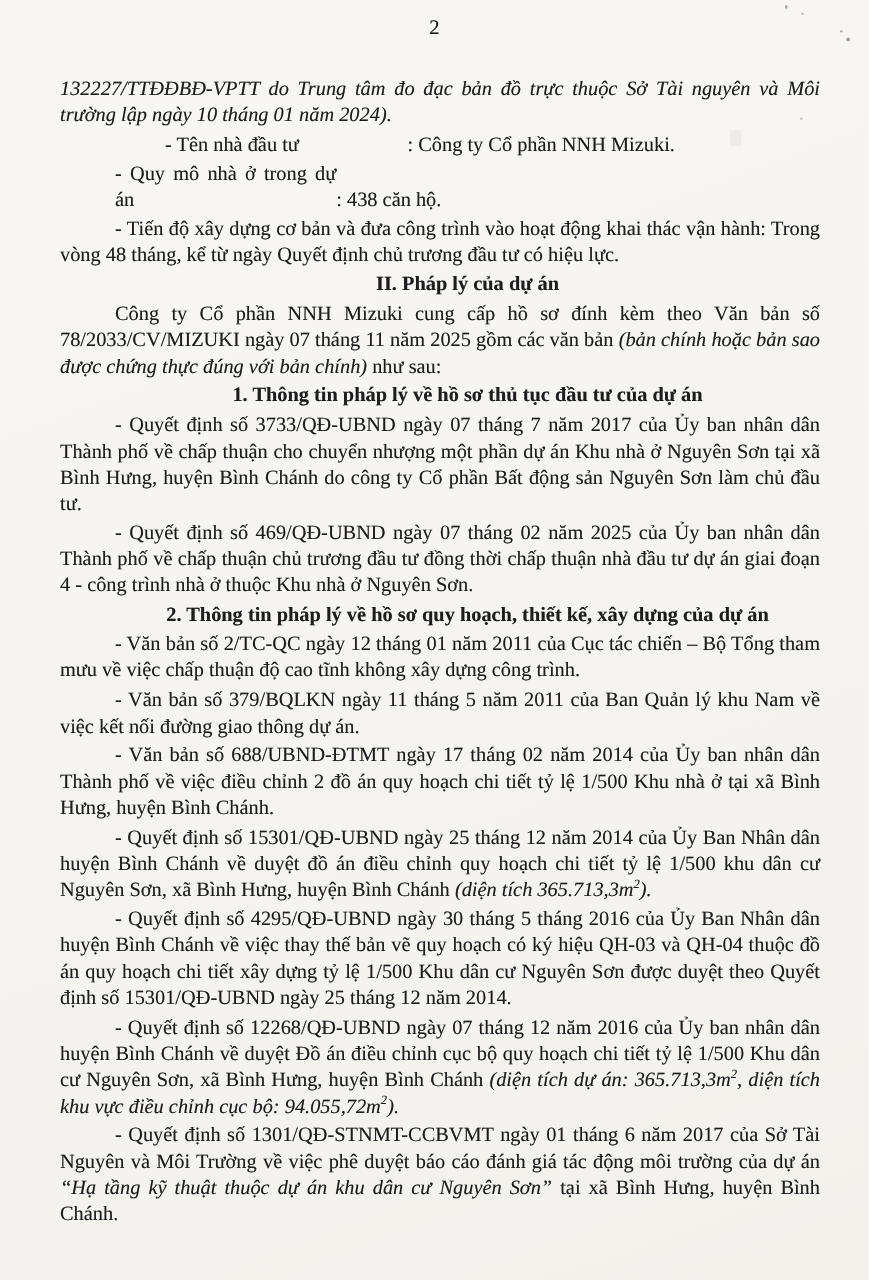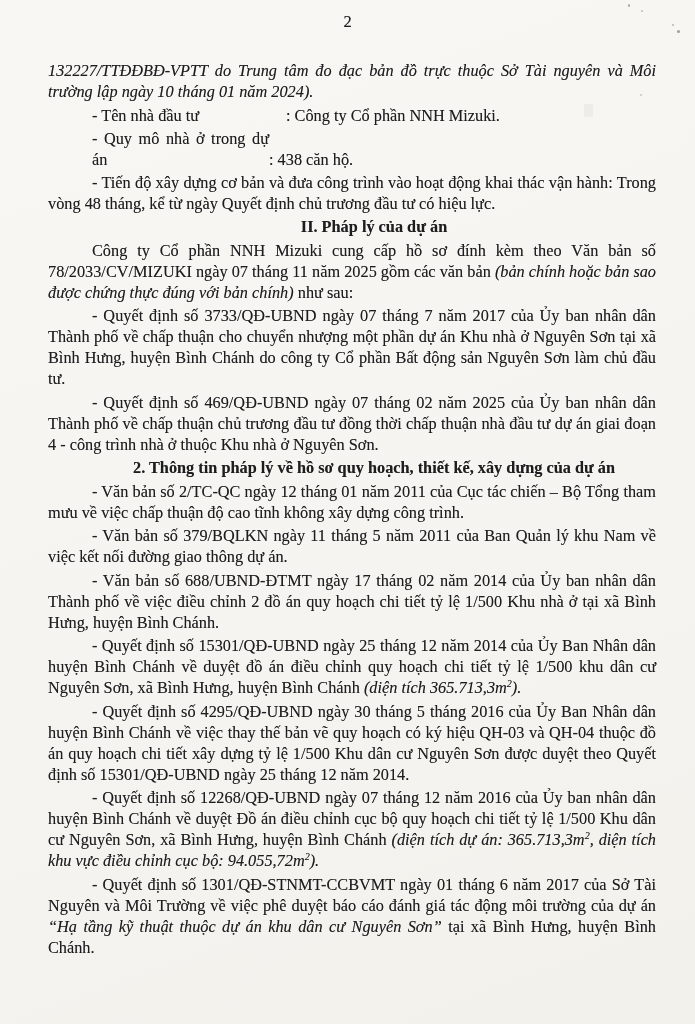--- a/index.html
+++ b/index.html
@@ -20,21 +20,21 @@
     position:absolute;left:48px;top:60px;width:608px;
     font-size:16.3px;line-height:21px;
     text-align:justify;
     text-shadow:0 0 .5px rgba(30,30,30,.45);
   }
   .doc p{margin:0 0 2.5px;}
   .para.indent{text-indent:44px;}
   .heading{font-weight:bold;text-indent:44px;margin:4px 0 2.5px;text-align:center;}
   .kv{padding-left:44px;margin:1.5px 0 2px;}
   .kv-label{display:inline-block;}
-  .kv-0 .kv-label{width:194px;}
+  .kv-0 .kv-label{width:194px;margin-left:40px;}
   .kv-1 .kv-label{width:177px;}
   .i{font-style:italic;}
   .b{font-weight:bold;}
   .n{font-style:normal;}
   sup{font-size:.62em;line-height:0;}
   sup.i{font-style:italic;}
   .speck{position:absolute;background:#555;border-radius:50%;}
   .smudge{position:absolute;background:#9a9a96;border-radius:2px;}
 </style>
 </head>
@@ -42,20 +42,21 @@
 
 <div class="page">
   <div class="page-number">2</div>
   <div class="doc">
       <p class="para"><span class="i">132227/TTĐĐBĐ-VPTT do Trung tâm đo đạc bản đồ trực thuộc Sở Tài nguyên và Môi trường lập ngày 10 tháng 01 năm 2024).</span></p>
       <div class="kv kv-0"><span class="kv-label">- Tên nhà đầu tư</span><span class="kv-value">: Công ty Cổ phần NNH Mizuki.</span></div>
       <div class="kv kv-1"><span class="kv-label">- Quy mô nhà ở trong dự án</span><span class="kv-value">: 438 căn hộ.</span></div>
       <p class="para indent"><span class="n">- Tiến độ xây dựng cơ bản và đưa công trình vào hoạt động khai thác vận hành: Trong vòng 48 tháng, kể từ ngày Quyết định chủ trương đầu tư có hiệu lực.</span></p>
       <p class="heading"><span class="b">II. Pháp lý của dự án</span></p>
       <p class="para indent"><span class="n">Công ty Cổ phần NNH Mizuki cung cấp hồ sơ đính kèm theo Văn bản số 78/2033/CV/MIZUKI ngày 07 tháng 11 năm 2025 gồm các văn bản </span><span class="i">(bản chính hoặc bản sao được chứng thực đúng với bản chính)</span><span class="n"> như sau:</span></p>
+      <p class="heading"><span class="b">1. Thông tin pháp lý về hồ sơ thủ tục đầu tư của dự án</span></p>
       <p class="para indent"><span class="n">- Quyết định số 3733/QĐ-UBND ngày 07 tháng 7 năm 2017 của Ủy ban nhân dân Thành phố về chấp thuận cho chuyển nhượng một phần dự án Khu nhà ở Nguyên Sơn tại xã Bình Hưng, huyện Bình Chánh do công ty Cổ phần Bất động sản Nguyên Sơn làm chủ đầu tư.</span></p>
       <p class="para indent"><span class="n">- Quyết định số 469/QĐ-UBND ngày 07 tháng 02 năm 2025 của Ủy ban nhân dân Thành phố về chấp thuận chủ trương đầu tư đồng thời chấp thuận nhà đầu tư dự án giai đoạn 4 - công trình nhà ở thuộc Khu nhà ở Nguyên Sơn.</span></p>
       <p class="heading"><span class="b">2. Thông tin pháp lý về hồ sơ quy hoạch, thiết kế, xây dựng của dự án</span></p>
       <p class="para indent"><span class="n">- Văn bản số 2/TC-QC ngày 12 tháng 01 năm 2011 của Cục tác chiến – Bộ Tổng tham mưu về việc chấp thuận độ cao tĩnh không xây dựng công trình.</span></p>
       <p class="para indent"><span class="n">- Văn bản số 379/BQLKN ngày 11 tháng 5 năm 2011 của Ban Quản lý khu Nam về việc kết nối đường giao thông dự án.</span></p>
       <p class="para indent"><span class="n">- Văn bản số 688/UBND-ĐTMT ngày 17 tháng 02 năm 2014 của Ủy ban nhân dân Thành phố về việc điều chỉnh 2 đồ án quy hoạch chi tiết tỷ lệ 1/500 Khu nhà ở tại xã Bình Hưng, huyện Bình Chánh.</span></p>
       <p class="para indent"><span class="n">- Quyết định số 15301/QĐ-UBND ngày 25 tháng 12 năm 2014 của Ủy Ban Nhân dân huyện Bình Chánh về duyệt đồ án điều chỉnh quy hoạch chi tiết tỷ lệ 1/500 khu dân cư Nguyên Sơn, xã Bình Hưng, huyện Bình Chánh </span><span class="i">(diện tích 365.713,3m</span><sup class="i">2</sup><span class="i">).</span></p>
       <p class="para indent"><span class="n">- Quyết định số 4295/QĐ-UBND ngày 30 tháng 5 tháng 2016 của Ủy Ban Nhân dân huyện Bình Chánh về việc thay thế bản vẽ quy hoạch có ký hiệu QH-03 và QH-04 thuộc đồ án quy hoạch chi tiết xây dựng tỷ lệ 1/500 Khu dân cư Nguyên Sơn được duyệt theo Quyết định số 15301/QĐ-UBND ngày 25 tháng 12 năm 2014.</span></p>
       <p class="para indent"><span class="n">- Quyết định số 12268/QĐ-UBND ngày 07 tháng 12 năm 2016 của Ủy ban nhân dân huyện Bình Chánh về duyệt Đồ án điều chỉnh cục bộ quy hoạch chi tiết tỷ lệ 1/500 Khu dân cư Nguyên Sơn, xã Bình Hưng, huyện Bình Chánh </span><span class="i">(diện tích dự án: 365.713,3m</span><sup class="i">2</sup><span class="i">, diện tích khu vực điều chỉnh cục bộ: 94.055,72m</span><sup class="i">2</sup><span class="i">).</span></p>
       <p class="para indent"><span class="n">- Quyết định số 1301/QĐ-STNMT-CCBVMT ngày 01 tháng 6 năm 2017 của Sở Tài Nguyên và Môi Trường về việc phê duyệt báo cáo đánh giá tác động môi trường của dự án </span><span class="i">“Hạ tầng kỹ thuật thuộc dự án khu dân cư Nguyên Sơn”</span><span class="n"> tại xã Bình Hưng, huyện Bình Chánh.</span></p>

